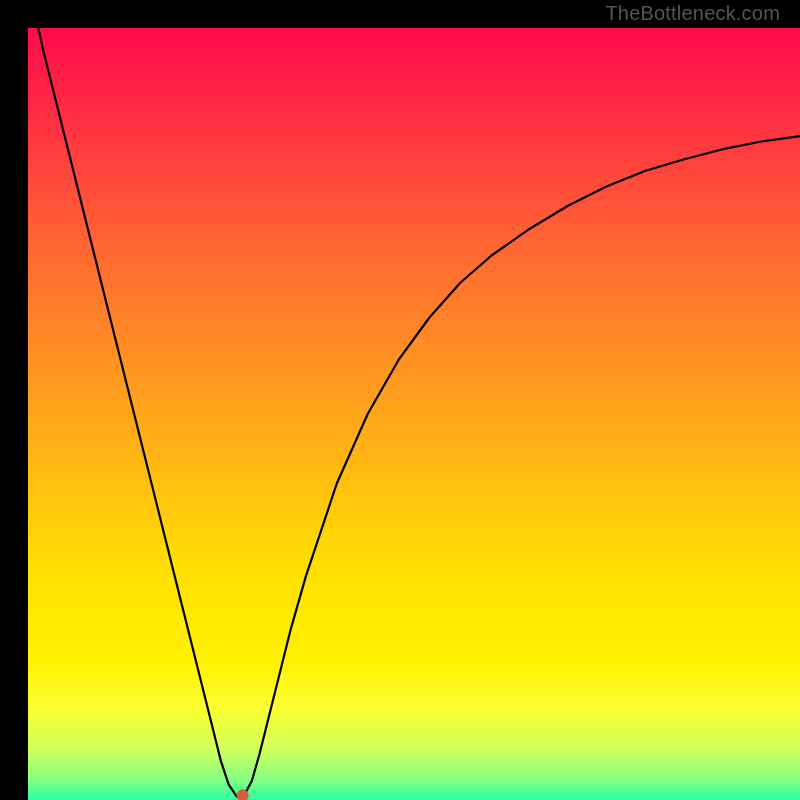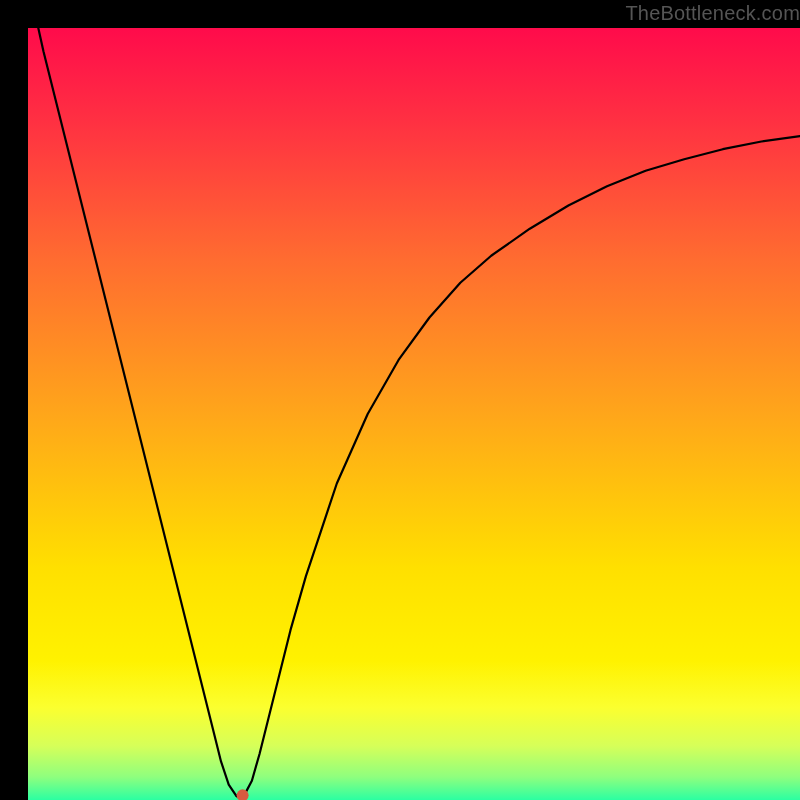--- a/index.html
+++ b/index.html
@@ -22,21 +22,21 @@
   .plot {
     position: absolute;
     left: 14px;
     top: 14px;
     width: 772px;
     height: 772px;
   }
   .watermark {
     position: absolute;
     top: 2px;
-    right: 0;
+    right: 20px;
     color: #555;
     font-size: 20px;
     font-weight: 500;
     letter-spacing: 0.2px;
     text-align: right;
   }
   svg { display: block; }
 </style>
 </head>
 <body>

